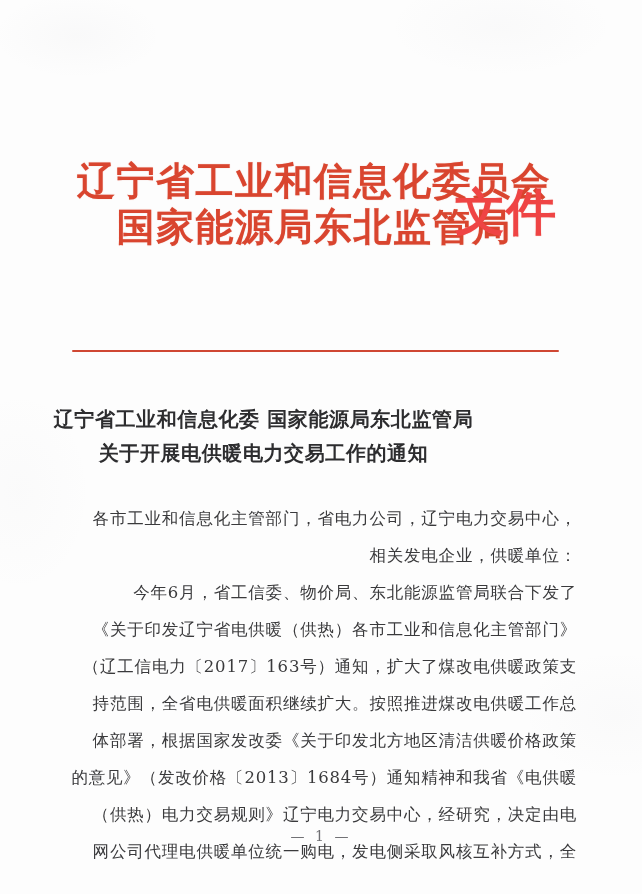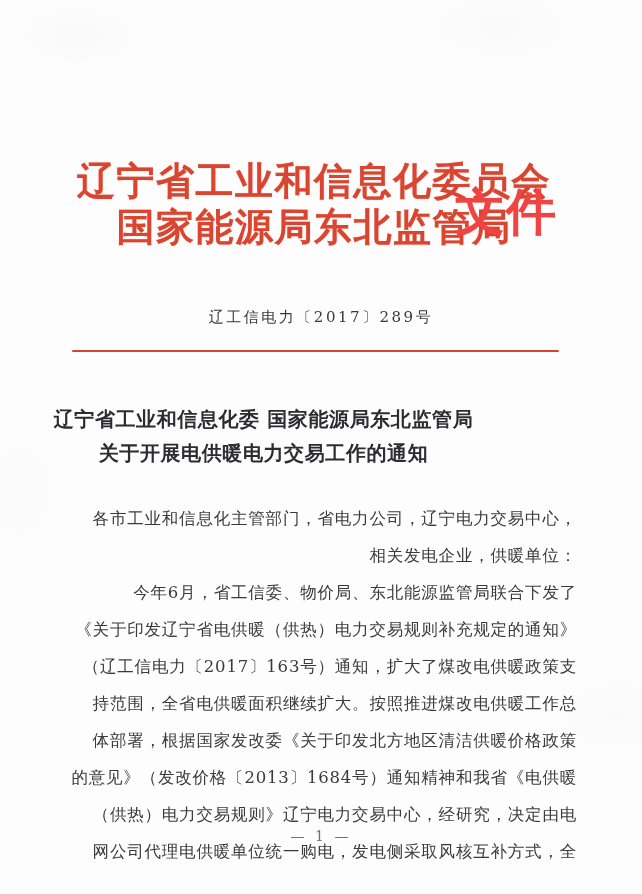--- a/index.html
+++ b/index.html
@@ -154,34 +154,33 @@
   <div class="scan-noise"></div>
 
   <div class="letterhead">
     <div class="lh-lines">
       <div class="lh-line">辽宁省工业和信息化委员会</div>
       <div class="lh-line">国家能源局东北监管局</div>
     </div>
     <div class="lh-wenjian">文件</div>
   </div>
 
-  <div class="doc-number">辽工信电力〔2017〕289号</div>
 
   <div class="red-rule"></div>
 
   <div class="title-block">
     <div class="title-line">辽宁省工业和信息化委 国家能源局东北监管局</div>
     <div class="title-line">关于开展电供暖电力交易工作的通知</div>
   </div>
 
   <div class="body-block">
     <div class="body-line">各市工业和信息化主管部门，省电力公司，辽宁电力交易中心，</div>
     <div class="body-line">相关发电企业，供暖单位：</div>
     <div class="body-line indent">今年6月，省工信委、物价局、东北能源监管局联合下发了</div>
-    <div class="body-line">《关于印发辽宁省电供暖（供热）电力交易规则补充规定的通知》</div>
+    <div class="body-line">《关于印发辽宁省电供暖（供热）各市工业和信息化主管部门》</div>
     <div class="body-line">（辽工信电力〔2017〕163号）通知，扩大了煤改电供暖政策支</div>
     <div class="body-line">持范围，全省电供暖面积继续扩大。按照推进煤改电供暖工作总</div>
     <div class="body-line">体部署，根据国家发改委《关于印发北方地区清洁供暖价格政策</div>
     <div class="body-line">的意见》（发改价格〔2013〕1684号）通知精神和我省《电供暖</div>
     <div class="body-line">（供热）电力交易规则》辽宁电力交易中心，经研究，决定由电</div>
     <div class="body-line">网公司代理电供暖单位统一购电，发电侧采取风核互补方式，全</div>
   </div>
 
   <div class="page-footer">— 1 —</div>
 

